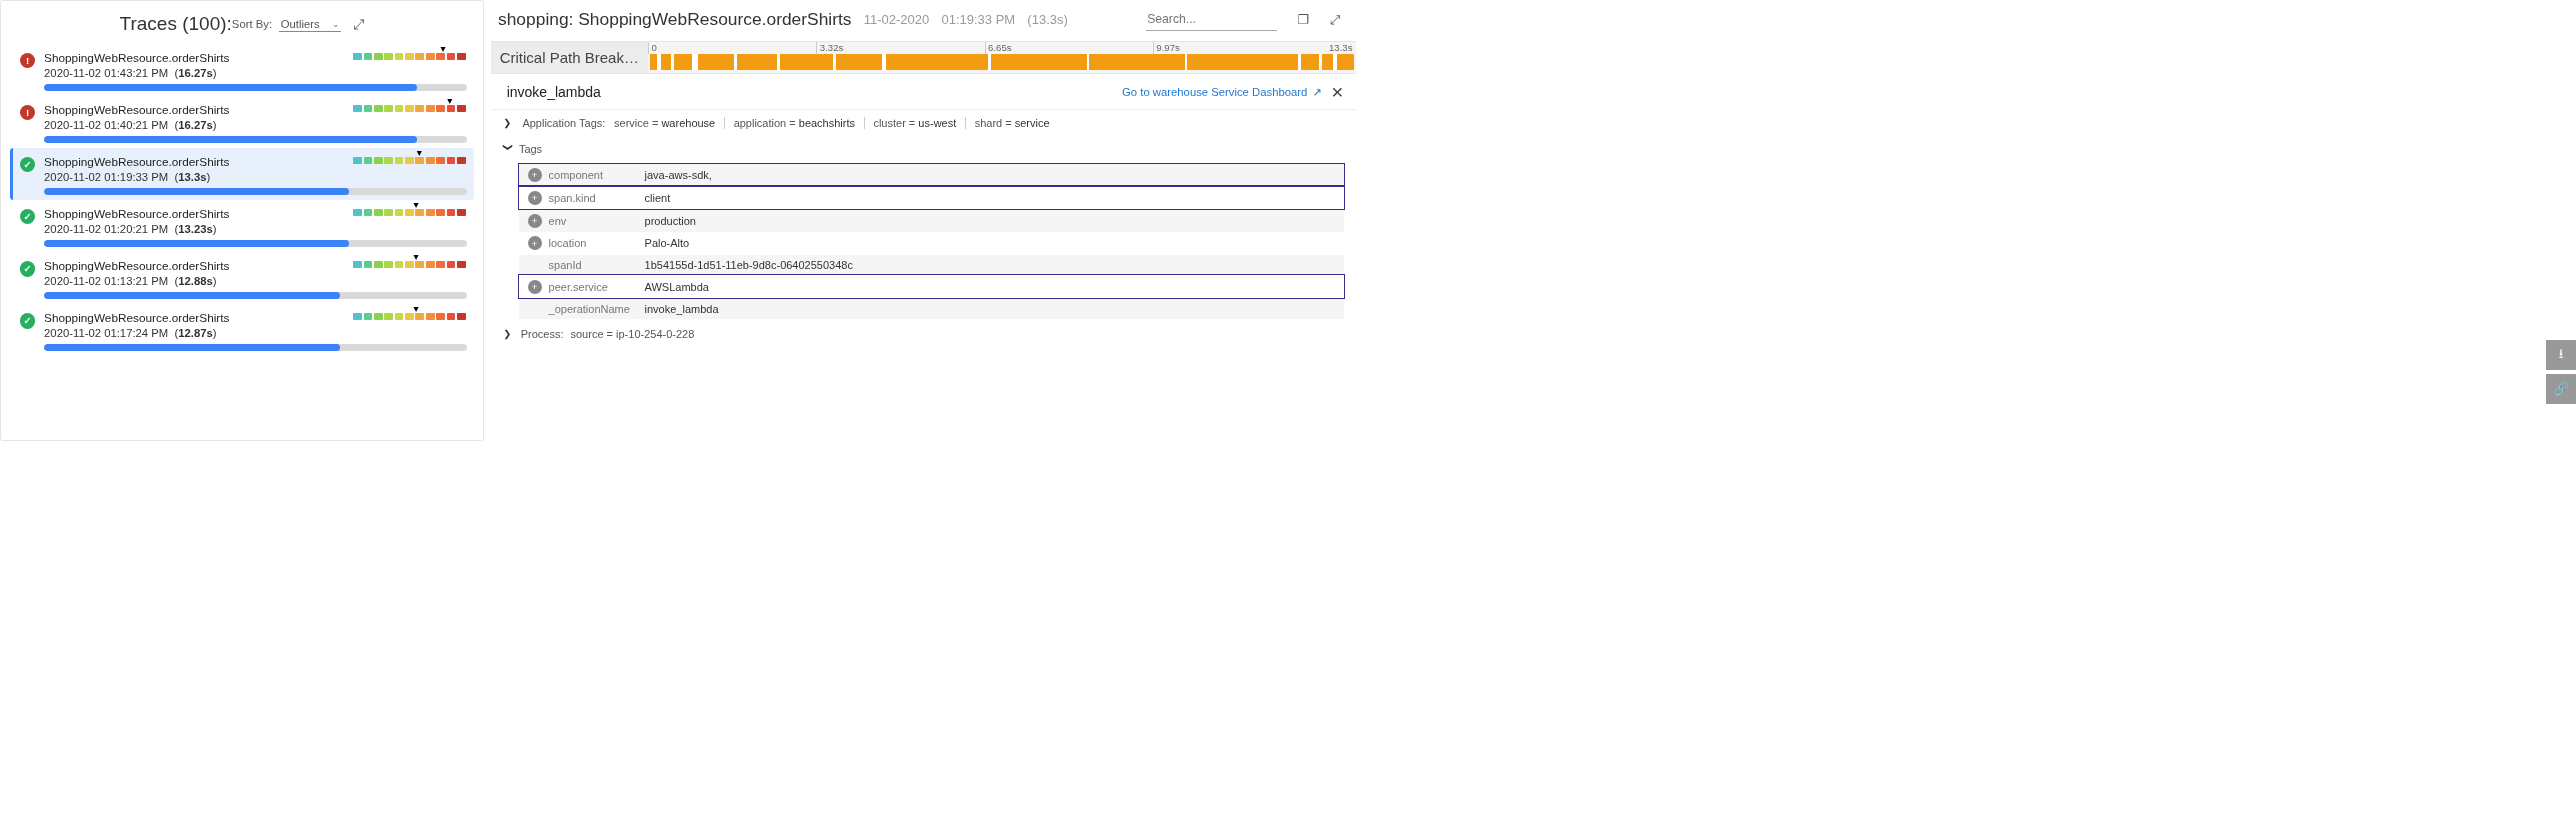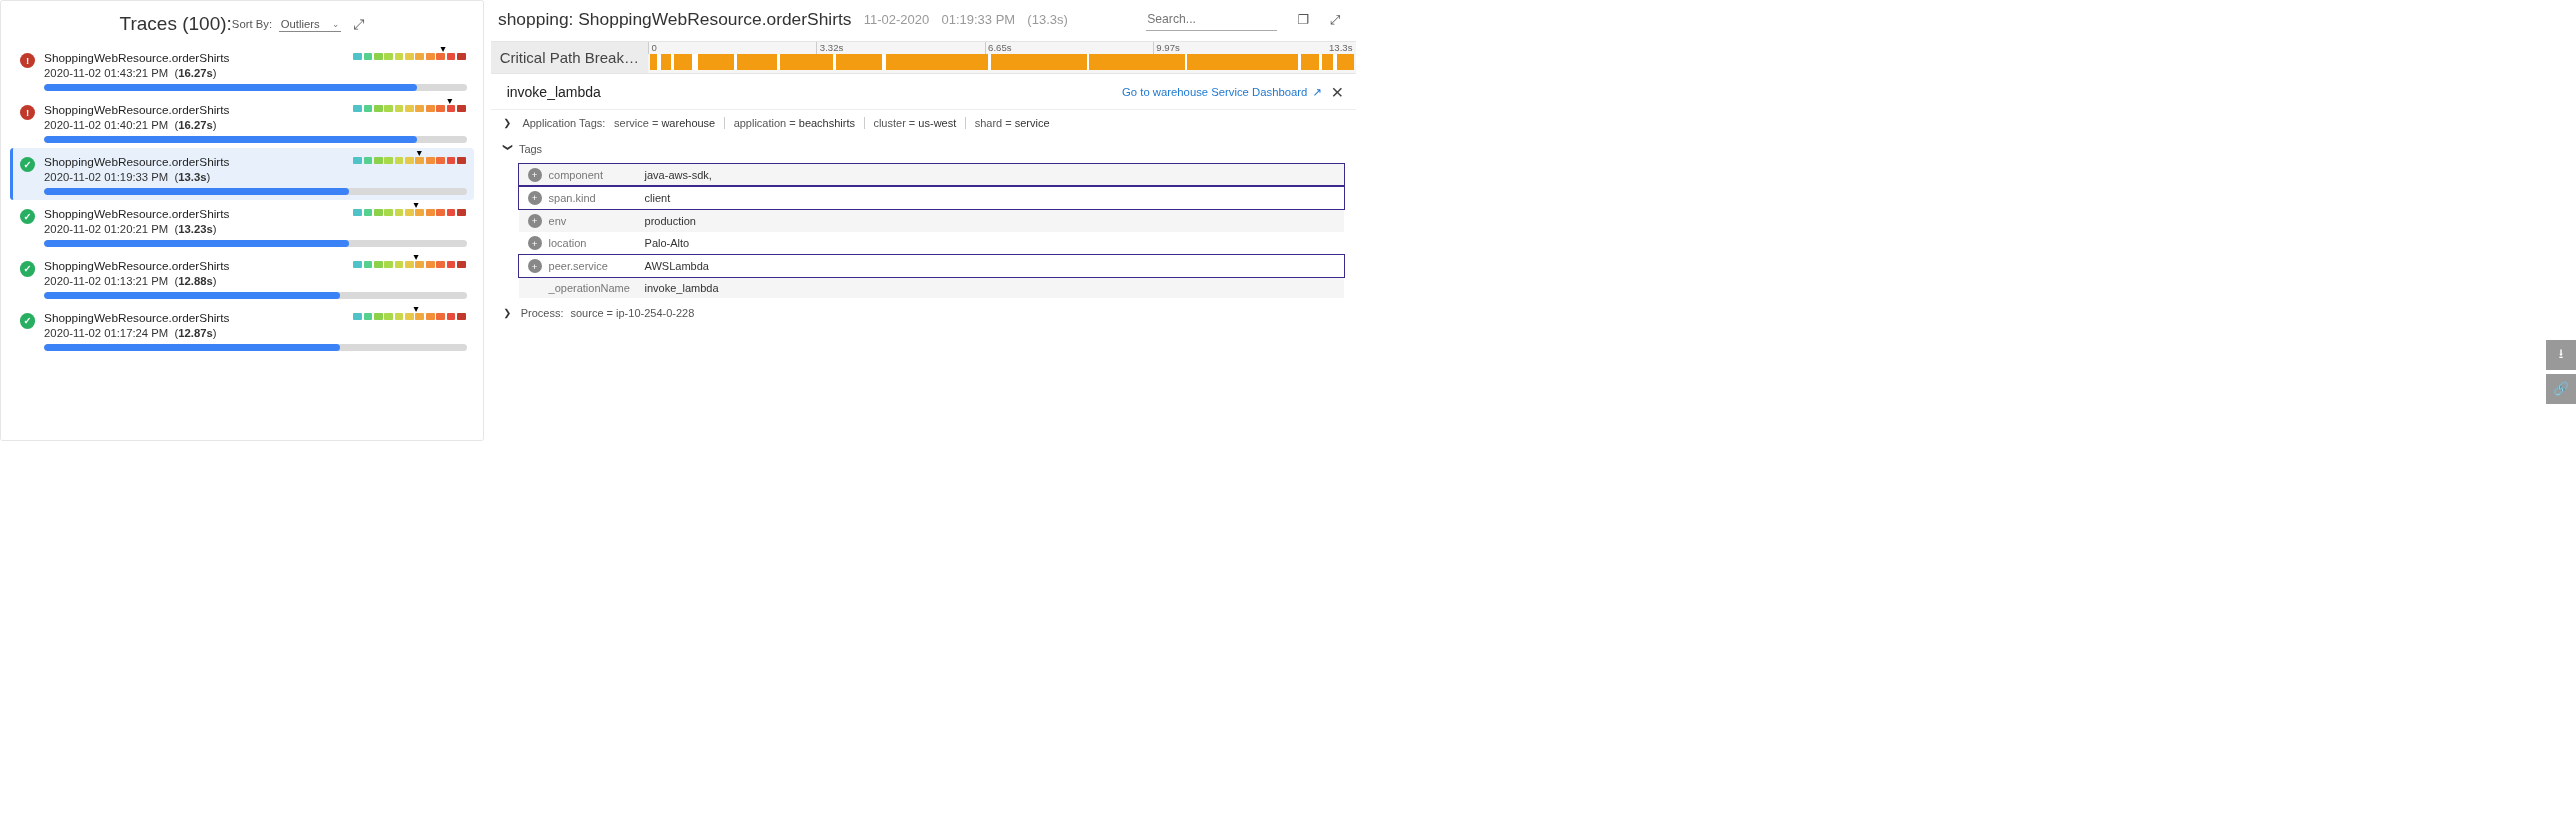--- a/index.html
+++ b/index.html
@@ -327,20 +327,25 @@
           <div class="tag-row alt">
             <div class="add">+</div>
             <div class="key">env</div>
             <div class="val">production</div>
           </div>
           <div class="tag-row">
             <div class="add">+</div>
             <div class="key">location</div>
             <div class="val">Palo-Alto</div>
           </div>
+          <div class="tag-row alt">
+            <div class="spacer"></div>
+            <div class="key">spanId</div>
+            <div class="val">1b54155d-1d51-11eb-9d8c-06402550348c</div>
+          </div>
           <div class="tag-row boxed">
             <div class="add">+</div>
             <div class="key">peer.service</div>
             <div class="val">AWSLambda</div>
           </div>
           <div class="tag-row alt">
             <div class="spacer"></div>
             <div class="key">_operationName</div>
             <div class="val">invoke_lambda</div>
           </div>

